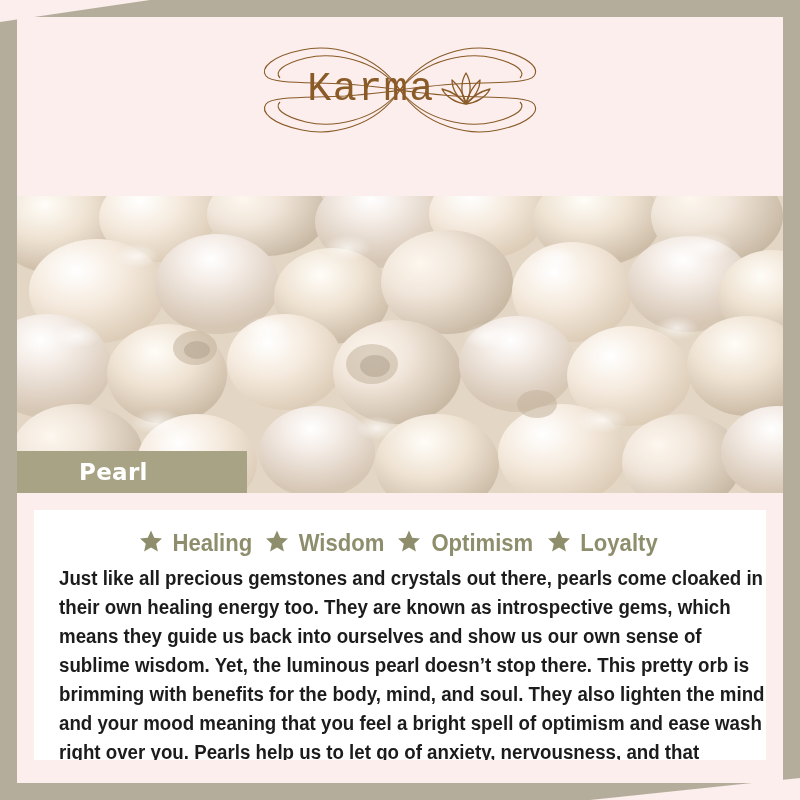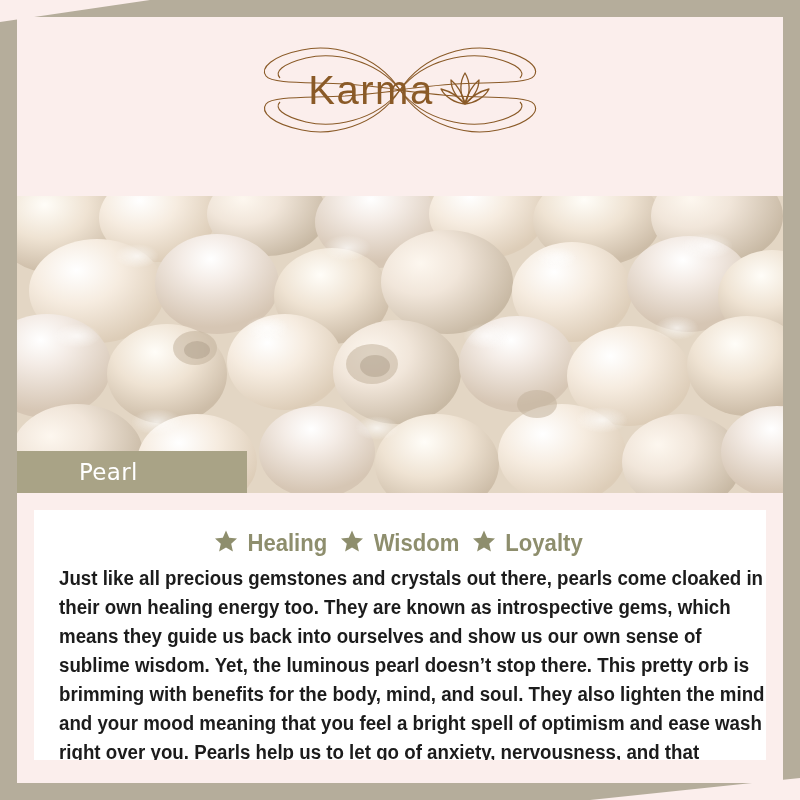--- a/index.html
+++ b/index.html
@@ -79,21 +79,21 @@
   }
   .logo-text {
     position: relative;
     display: flex;
     align-items: center;
     justify-content: center;
     gap: 4px;
     z-index: 2;
   }
   .logo-word {
-    font-family: Liberation Sans, sans-serif;
+    font-family: Liberation Mono, monospace;
     font-size: 40px;
     color: #8a5a27;
     letter-spacing: 1.5px;
     line-height: 1;
   }
   .logo-lotus {
     width: 54px;
     height: 46px;
     display: flex;
     align-items: center;
@@ -144,21 +144,21 @@
     background: #a9a386;
     display: flex;
     align-items: center;
     z-index: 5;
   }
   .stone-band span {
     margin-left: 62px;
     color: #ffffff;
     font-family: "DejaVu Sans", sans-serif;
     font-size: 23px;
-    font-weight: normal;
+    font-weight: bold;
     letter-spacing: 0.3px;
   }
 
   
   .content-card {
     position: absolute;
     left: 17px;
     top: 493px;
     width: 732px;
     height: 250px;
@@ -364,20 +364,28 @@
 
         <div class="benefit">
           <span class="star">
             <svg width="24" height="24" viewBox="0 0 24 24">
                 <polygon points="12,1.5 15.2,8.7 23,9.5 17.2,14.8 18.9,22.5 12,18.6 5.1,22.5 6.8,14.8 1,9.5 8.8,8.7" fill="#8e8e6d"></polygon>
               </svg>
           </span>
           <span class="lbl">Wisdom</span>
         </div>
 
+        <div class="benefit">
+          <span class="star">
+            <svg width="24" height="24" viewBox="0 0 24 24">
+                <polygon points="12,1.5 15.2,8.7 23,9.5 17.2,14.8 18.9,22.5 12,18.6 5.1,22.5 6.8,14.8 1,9.5 8.8,8.7" fill="#8e8e6d"></polygon>
+              </svg>
+          </span>
+          <span class="lbl">Optimism</span>
+        </div>
 
 
         <div class="benefit">
           <span class="star">
             <svg width="24" height="24" viewBox="0 0 24 24">
                 <polygon points="12,1.5 15.2,8.7 23,9.5 17.2,14.8 18.9,22.5 12,18.6 5.1,22.5 6.8,14.8 1,9.5 8.8,8.7" fill="#8e8e6d"></polygon>
               </svg>
           </span>
           <span class="lbl">Loyalty</span>
         </div>

